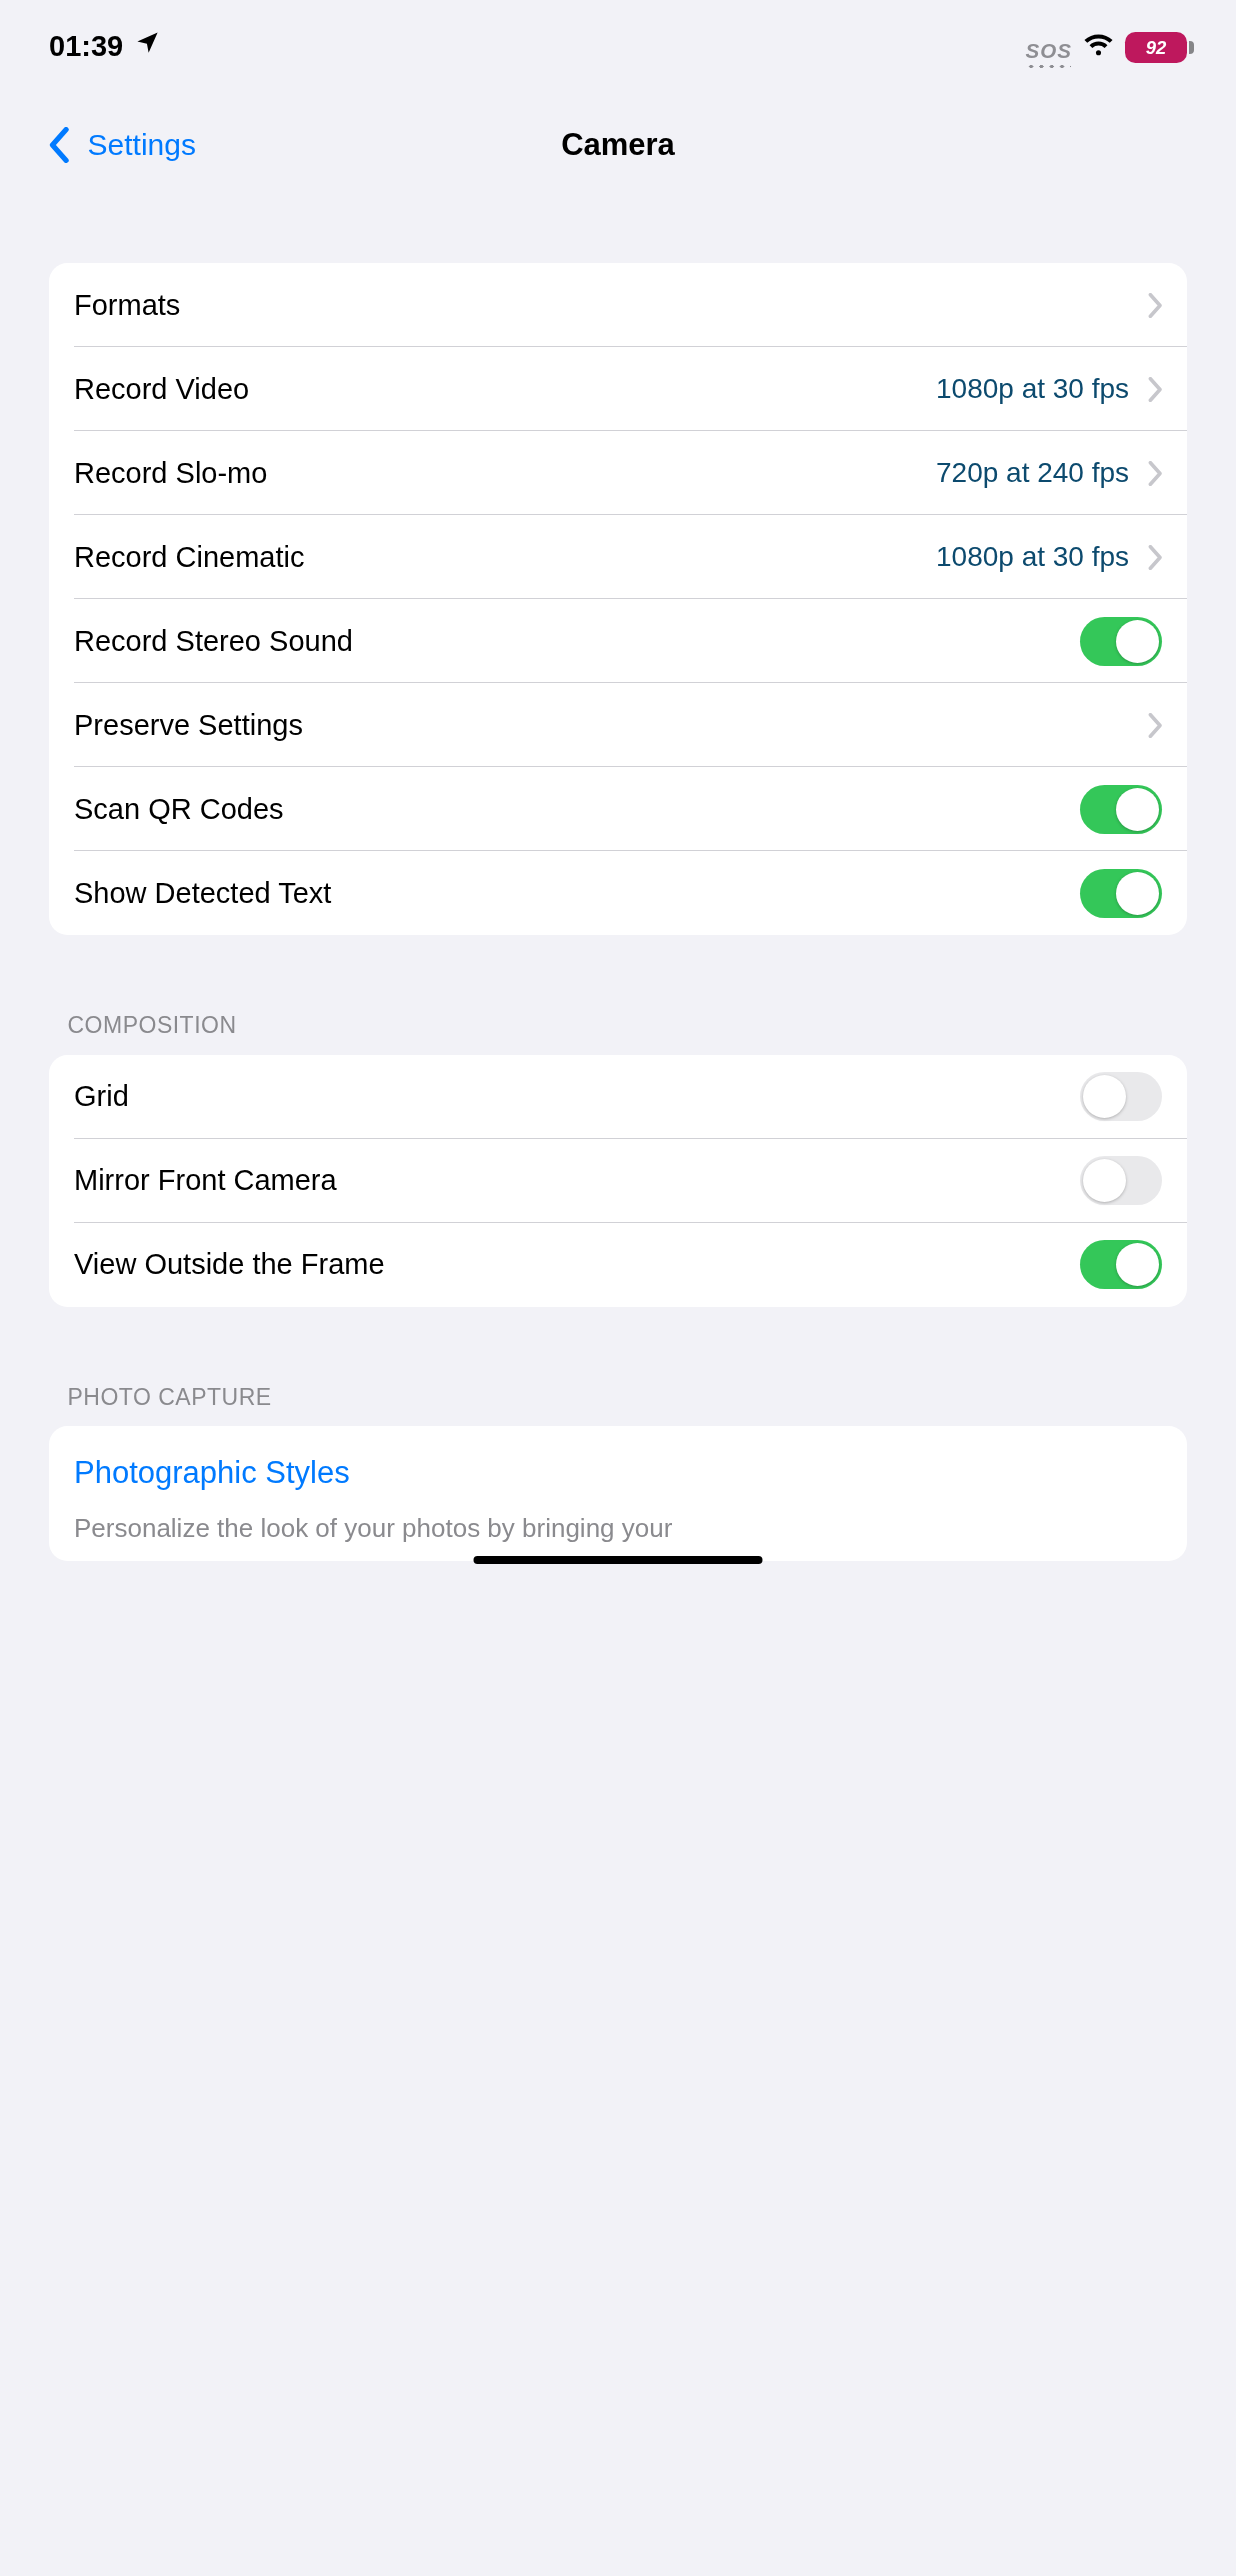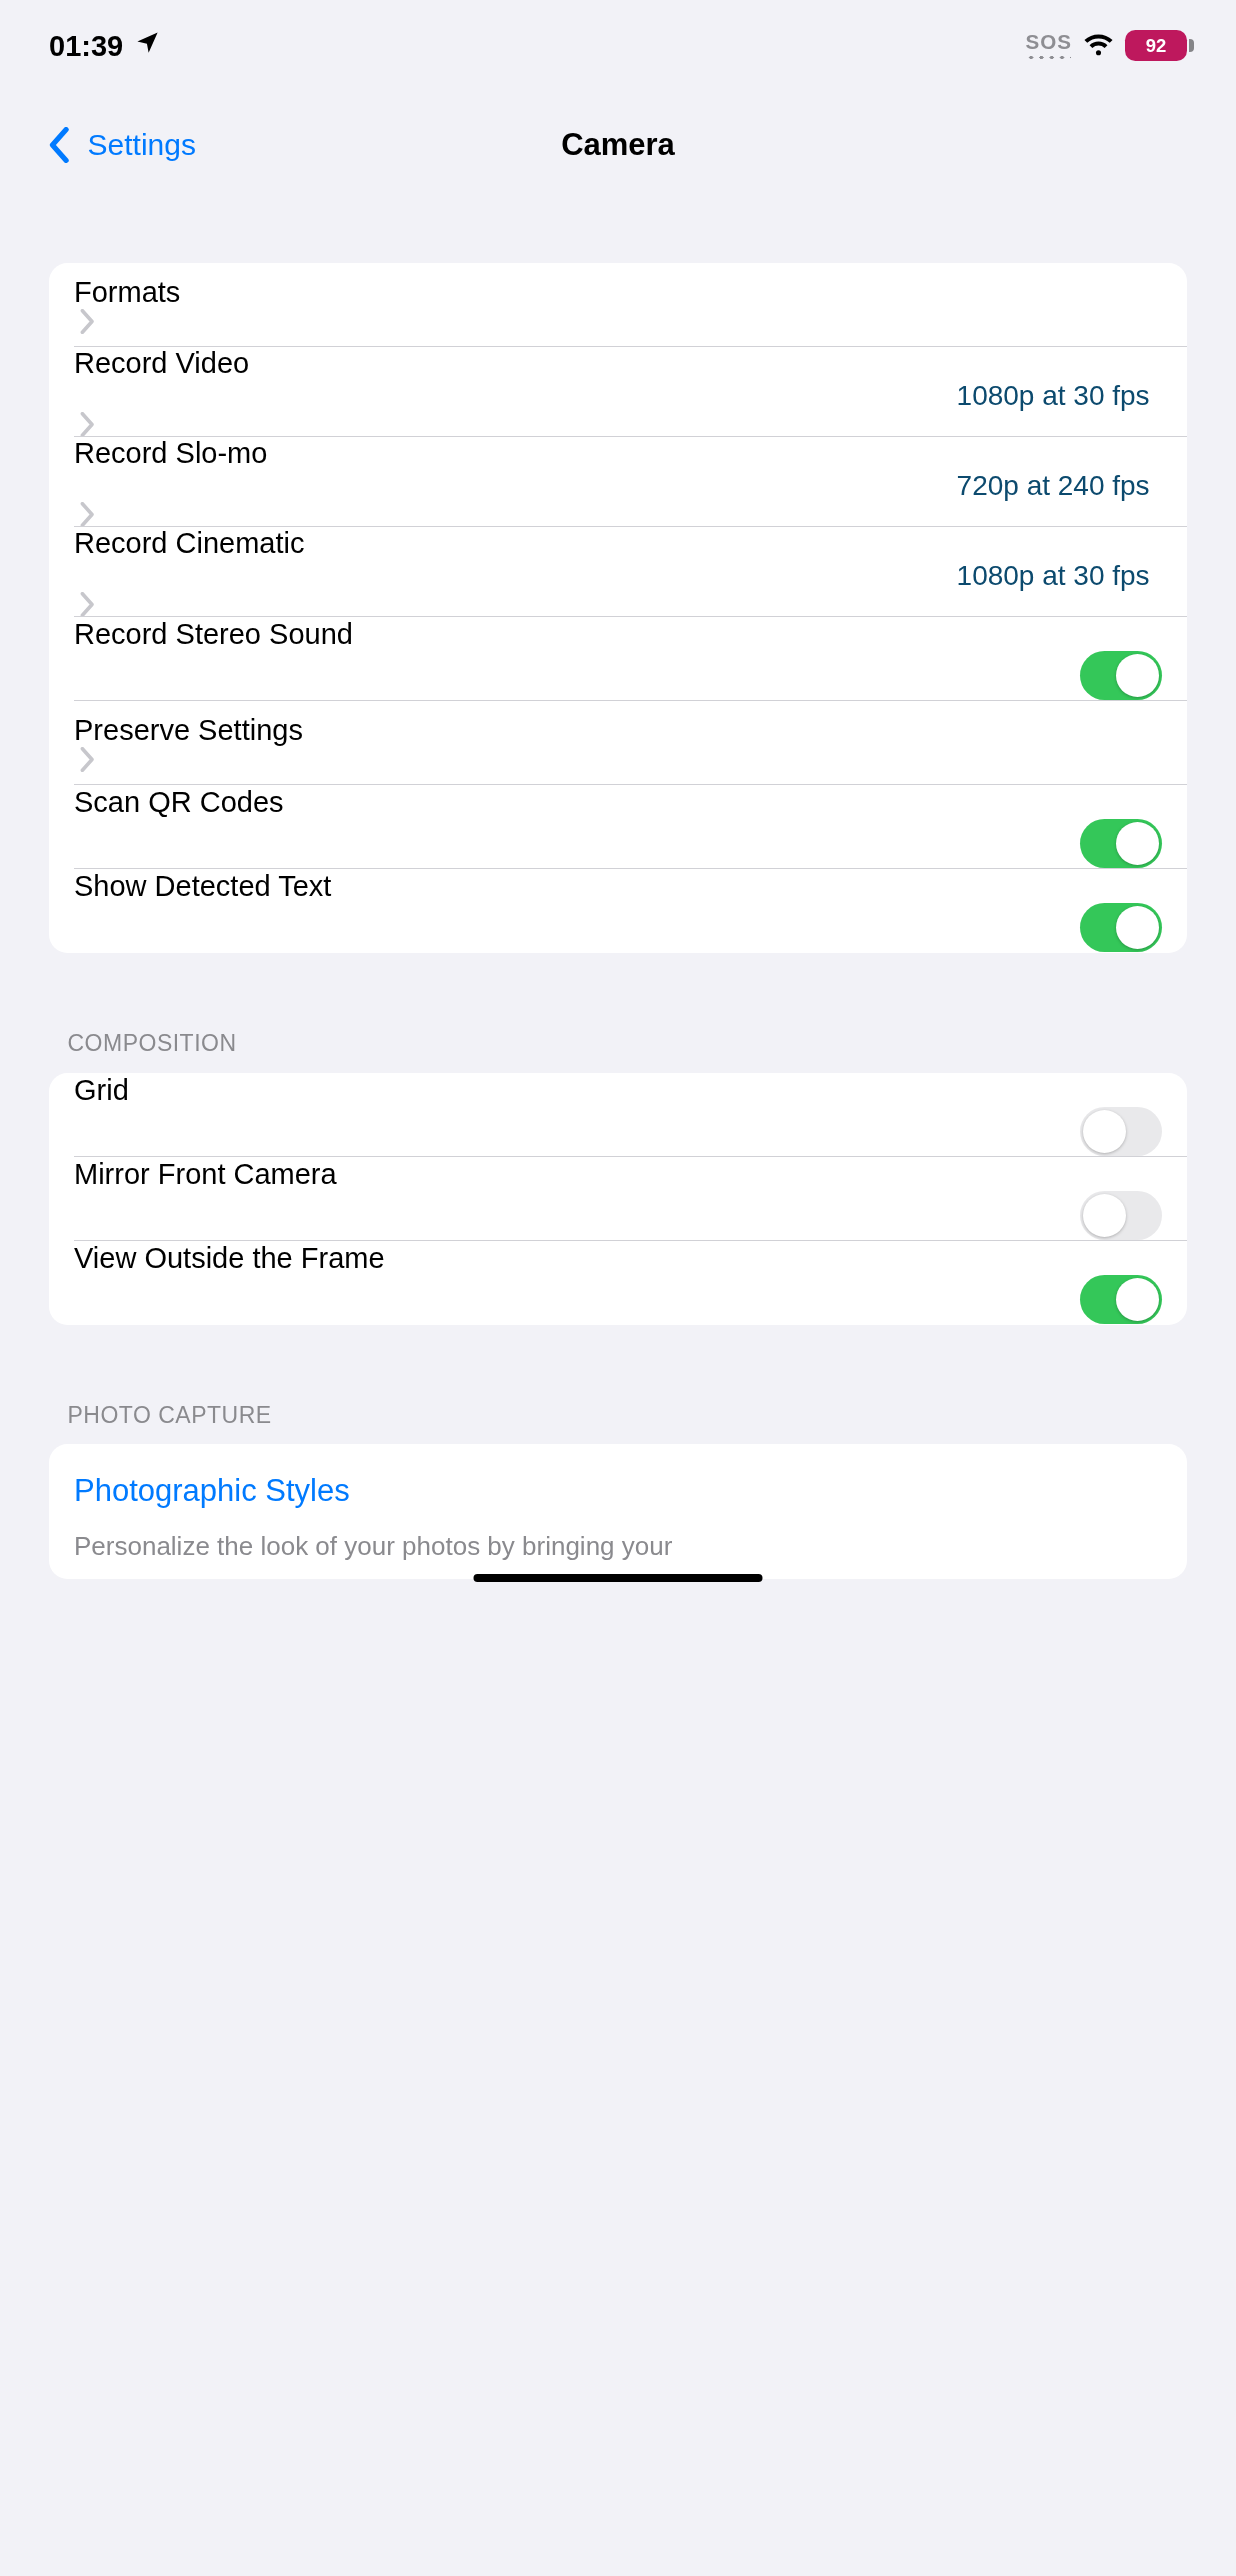--- a/index.html
+++ b/index.html
@@ -17,21 +17,21 @@
 
   
   .status-bar {
     display: flex;
     align-items: center;
     height: 93px;
     font-weight: 600;
     font-size: 29px;
   }
   .status-left { display: flex; align-items: center; gap: 11.3px; }
-  .status-right { margin-left: auto; display: flex; align-items: flex-start; gap: 11px; }
+  .status-right { margin-left: auto; display: flex; align-items: flex-end; gap: 11px; font-style: italic; }
   .location-arrow { font-size: 27px; transform: translateY(-1px); }
   .sos {
     font-size: 20.6px;
     font-weight: 700;
     color: #8e8e93;
     letter-spacing: 1px;
     position: relative;
   }
   .sos::after {
     content: "";
@@ -121,23 +121,23 @@
     content: "";
     position: absolute;
     bottom: 0;
     left: 25px;
     right: 0;
     height: 1px;
     background: #d1d1d6;
   }
   .row-inner {
     display: flex;
+    align-items: center;
     width: 100%;
     padding-left: 25px;
-    flex-direction: column;
   }
   .row-label {
     font-size: 29px;
     color: #000;
     flex: 0 0 auto;
   }
   .row-value {
     font-size: 28px;
     color: #0c4a6e;
     margin-left: auto;

